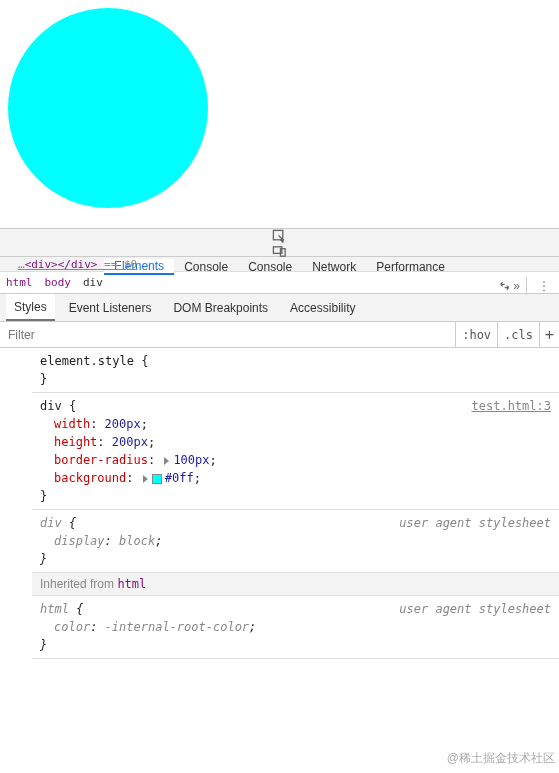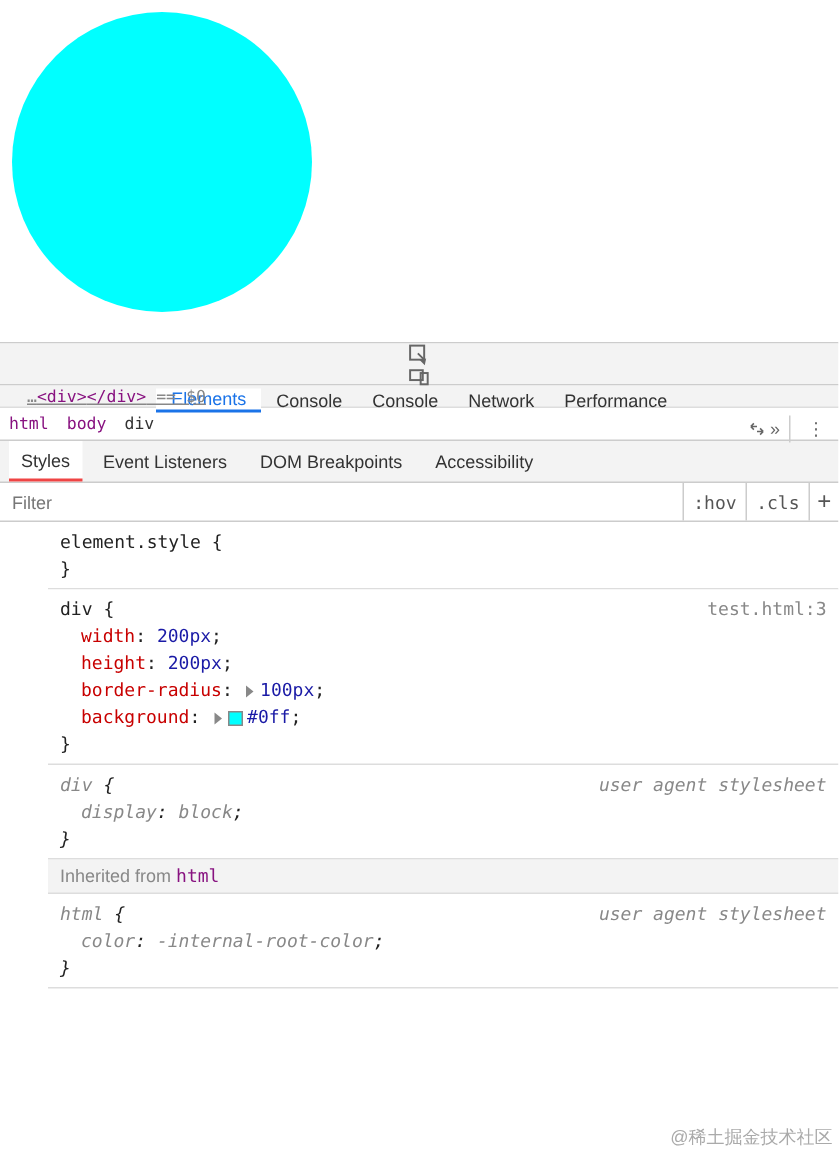--- a/index.html
+++ b/index.html
@@ -72,21 +72,21 @@
   .sub-tabs {
     height:28px; display:flex; align-items:center;
     border-bottom:1px solid #ccc;
     padding:0 6px; gap:6px;
     background:#f3f3f3;
   }
   .sub-tab {
     padding:0 8px; height:100%; display:flex; align-items:center;
     cursor:pointer; font-size:12px; color:#333;
   }
-  .sub-tab.active { color:#333; border-bottom:2px solid #ef4444; background:#fff;}
+  .sub-tab.active { color:#333; border-bottom:2px solid #737373; background:#fff;}
   .filter-row {
     height:26px; display:flex; align-items:center;
     border-bottom:1px solid #ccc; background:#fff;
   }
   .filter-input {
     flex:1; border:none; outline:none; padding:0 8px;
     font-size:12px; color:#0369a1; height:100%;
     background:transparent;
   }
   .filter-input::placeholder { color:#777; }
@@ -111,21 +111,21 @@
     padding:4px 8px 4px 8px;
     border-bottom:1px solid #ddd;
     position:relative;
     line-height:1.5;
     background:#fff;
   }
   .rule .src {
     position:absolute; top:4px; right:8px;
     color:#888; font-style:normal; font-size:12px;
   }
-  .rule .src.link { color:#888; cursor:pointer; font-style:normal;}
+  .rule .src.link { color:#888; text-decoration:underline; cursor:pointer; font-style:normal;}
   .rule .src.ua { font-style:italic; color:#888;}
   .rule.ua { color:#999; font-style:italic;}
   .rule.ua .sel, .rule.ua .prop, .rule.ua .val { color:#888; font-style:italic;}
   .inherited-hdr {
     padding:4px 8px; color:#888; font-size:12px;
     background:#f3f3f3; border-bottom:1px solid #ddd;
     font-family:"Segoe UI",Arial,sans-serif;
   }
   .inherited-hdr .hl { color:#881280; font-family:Consolas,Menlo,monospace; }
   .decl { padding-left:14px; }

